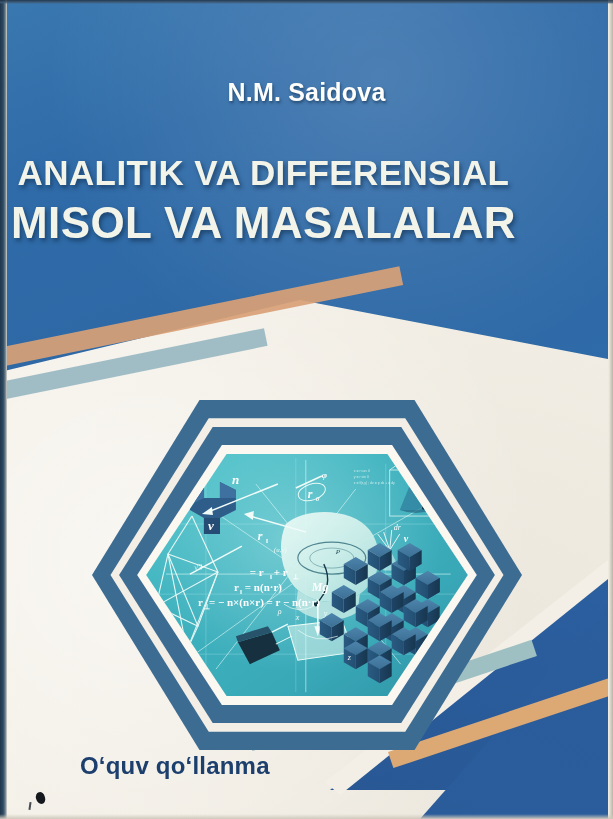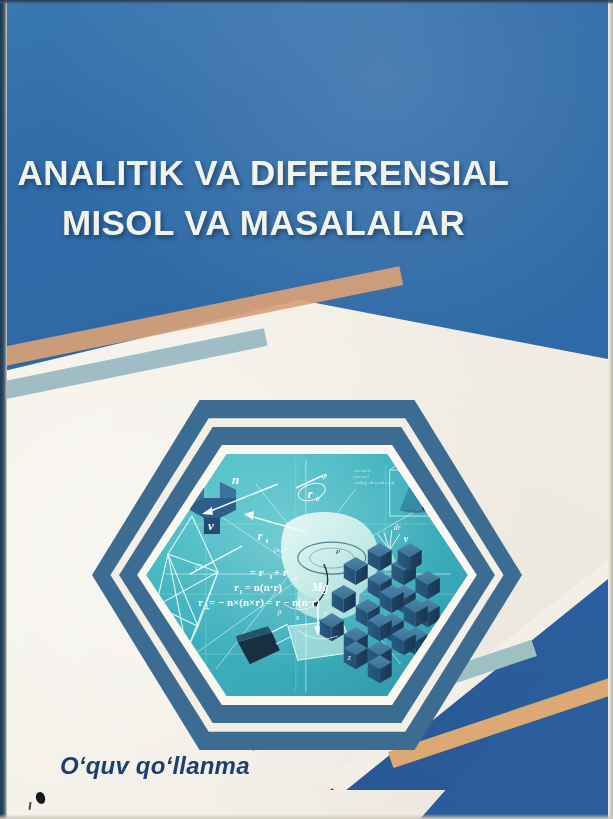--- a/index.html
+++ b/index.html
@@ -77,23 +77,23 @@
 
   
   .author{position:absolute;left:0;top:78px;width:613px;text-align:center;
     color:#fdfdfb;font-size:25px;font-weight:700;letter-spacing:.2px;
     text-shadow:1px 2px 3px rgba(10,35,60,.55);}
   .title{position:absolute;left:0;top:148px;width:527px;text-align:center;}
   .title .ln{display:block;color:#f2f4ea;font-weight:900;letter-spacing:.4px;
     text-shadow:2px 3px 4px rgba(8,32,58,.5);}
   .title .l1{font-size:35px;line-height:50px;}
   .title .l2{font-size:35px;line-height:50px;}
-  .title .l3{font-size:35px;line-height:50px;text-align:center;}
-  .subtitle{position:absolute;left:60px;top:752px;
-    color:#1d3f6e;font-size:24px;font-weight:700;font-style:italic;
+  .title .l3{font-size:44px;line-height:50px;text-align:center;}
+  .subtitle{position:absolute;left:80px;top:752px;
+    color:#1d3f6e;font-size:24px;font-weight:700;
     letter-spacing:.2px;}
   .ink-dot{position:absolute;left:36px;top:792px;width:9px;height:12px;
     background:#15181d;border-radius:50% 50% 45% 55%;transform:rotate(-14deg);}
   .ink-tick{position:absolute;left:29px;top:802px;width:2px;height:8px;
     background:#2a2f36;transform:rotate(8deg);opacity:.85;}
 </style>
 </head>
 <body>
 
 <div class="cover">
@@ -424,20 +424,21 @@
         <g stroke="#edfbf7" stroke-width=".8" fill="none" opacity=".85">
           <path d="M138 150 Q152 160 168 152"></path>
           <path d="M152 176 Q170 190 192 182"></path>
         </g>
         <text x="248" y="76" font-family="'Liberation Serif',serif" font-size="8" fill="#ffffff" font-style="italic">dr</text>
         <text x="128" y="98" font-family="'Liberation Serif',serif" font-size="7" fill="#eafcf8" font-style="italic">(u,v)</text>
       </svg>
     </div>
   </div>
 
+  <div class="author">N.M. Saidova</div>
 
   <div class="title">
     <span class="ln l1">ANALITIK VA DIFFERENSIAL</span>
     <span class="ln l3">MISOL VA MASALALAR</span>
   </div>
 
   <div class="subtitle">O‘quv qo‘llanma</div>
 
   <div class="ink-dot"></div>
   <div class="ink-tick"></div>

